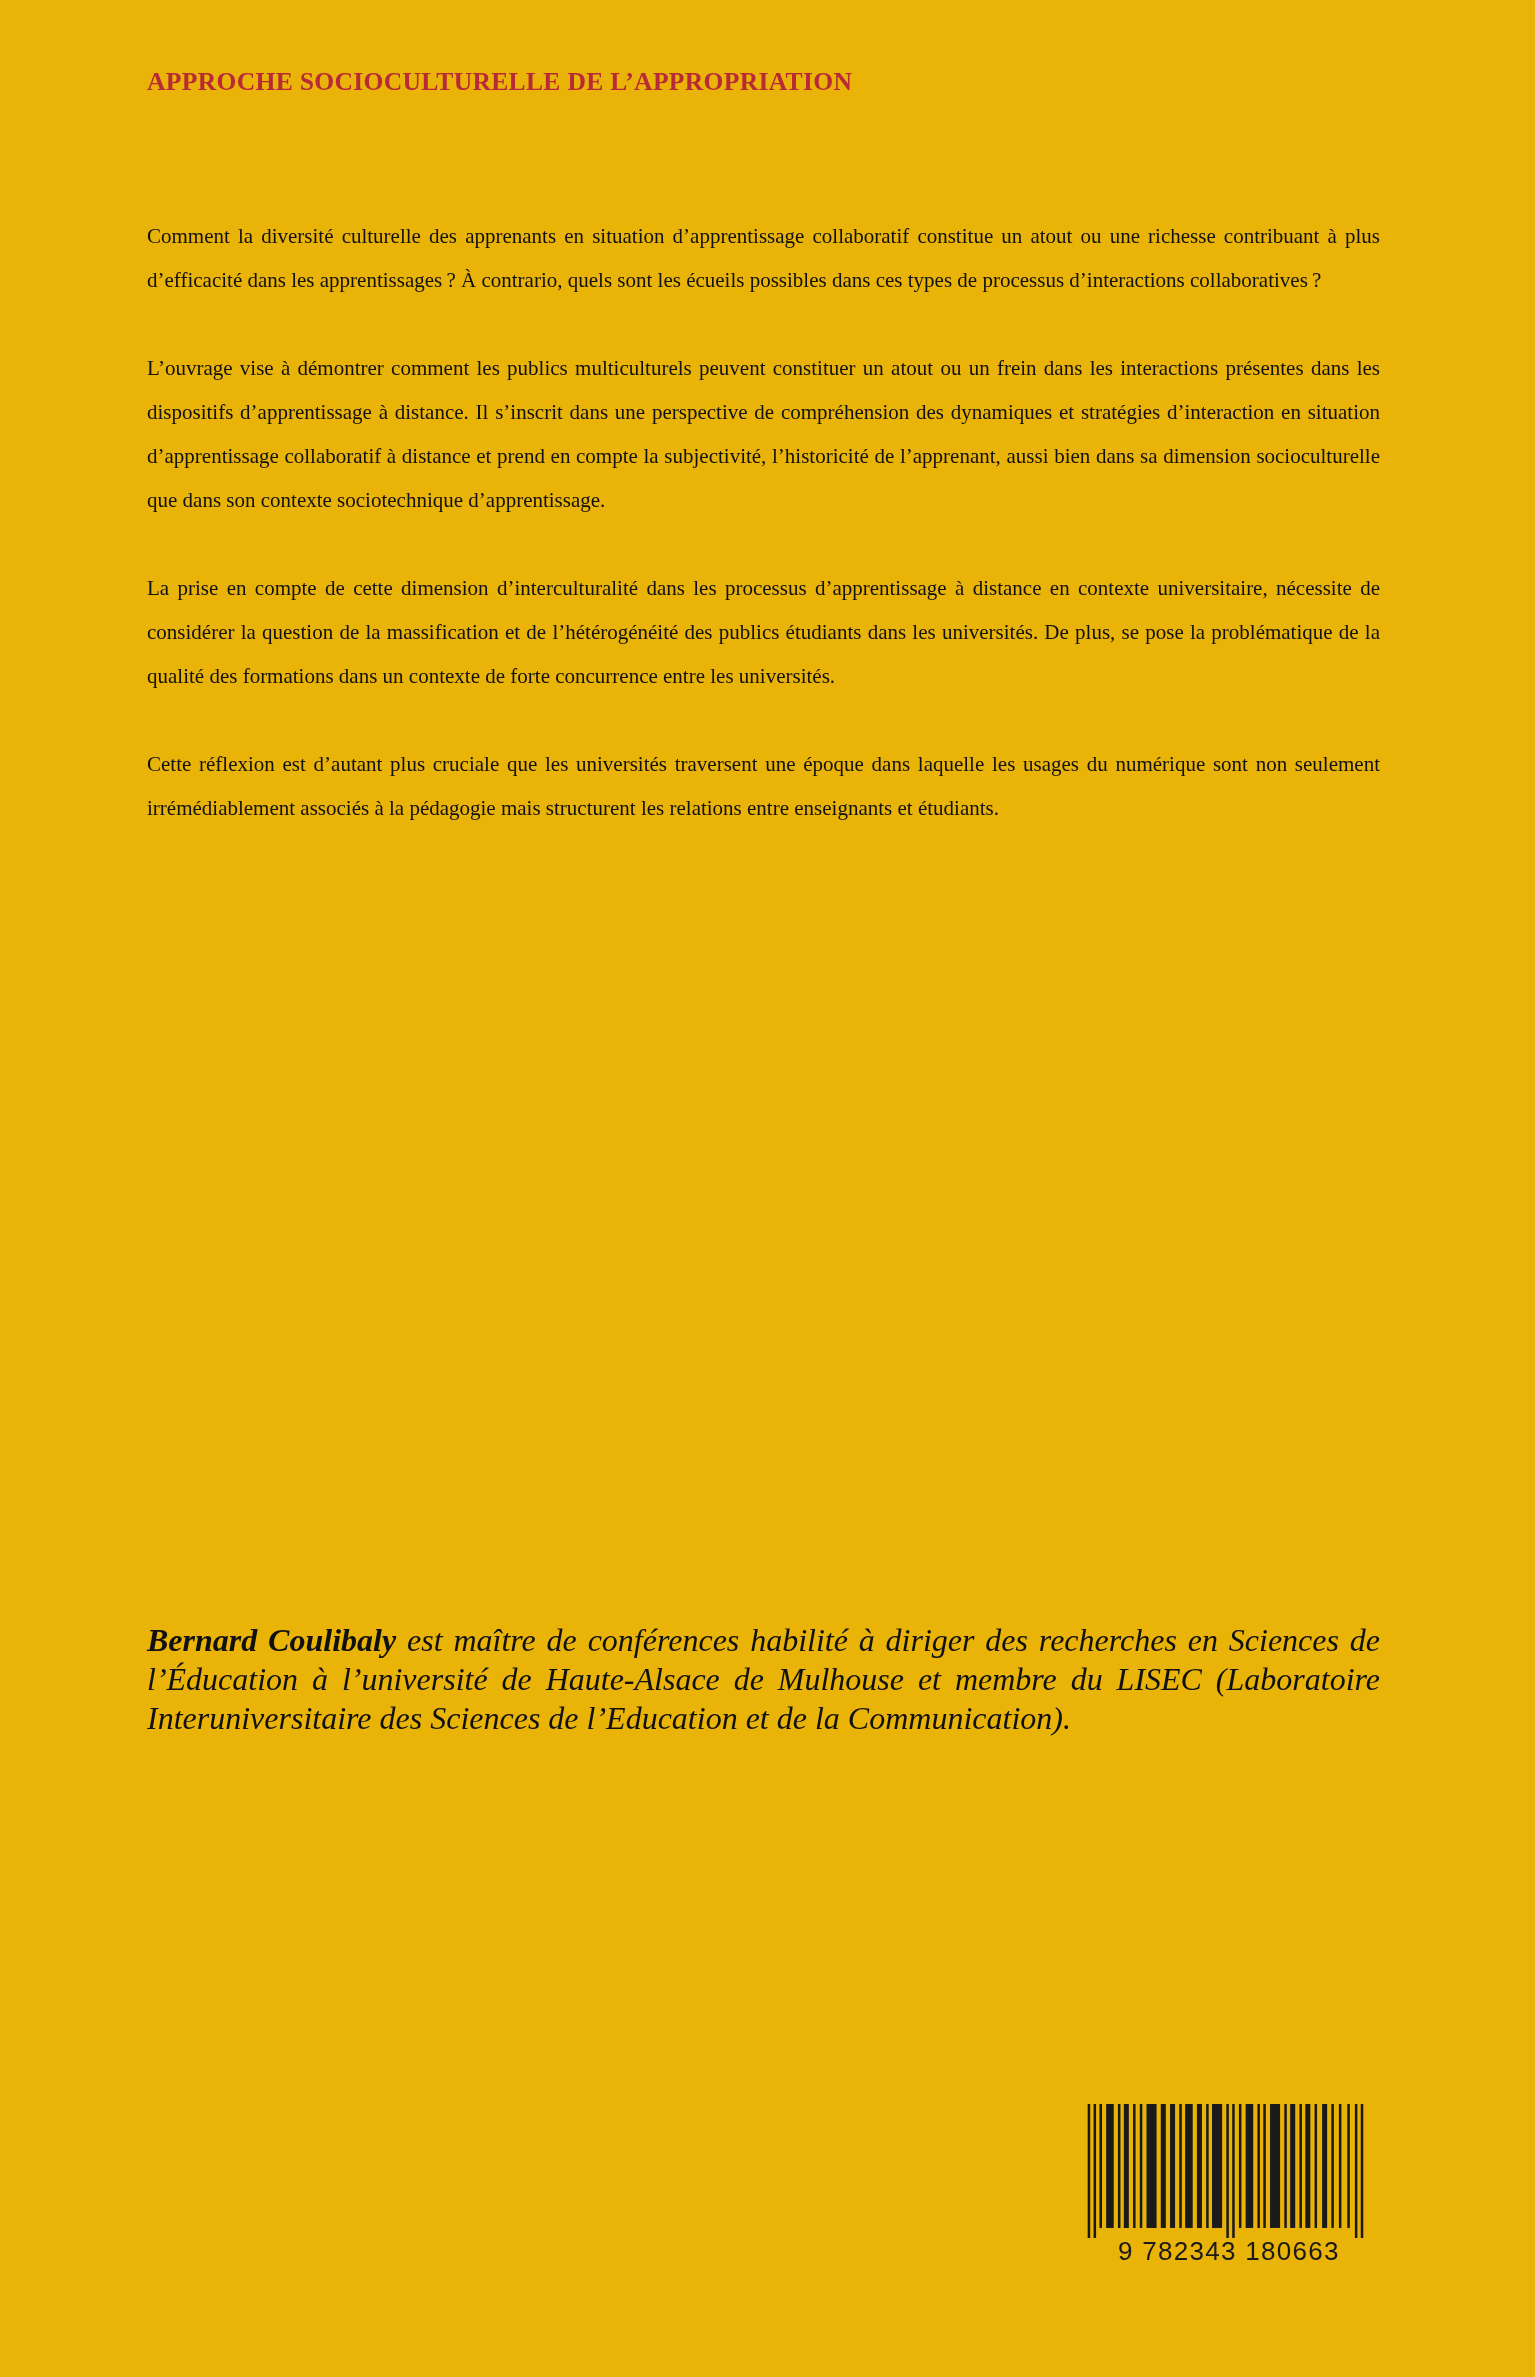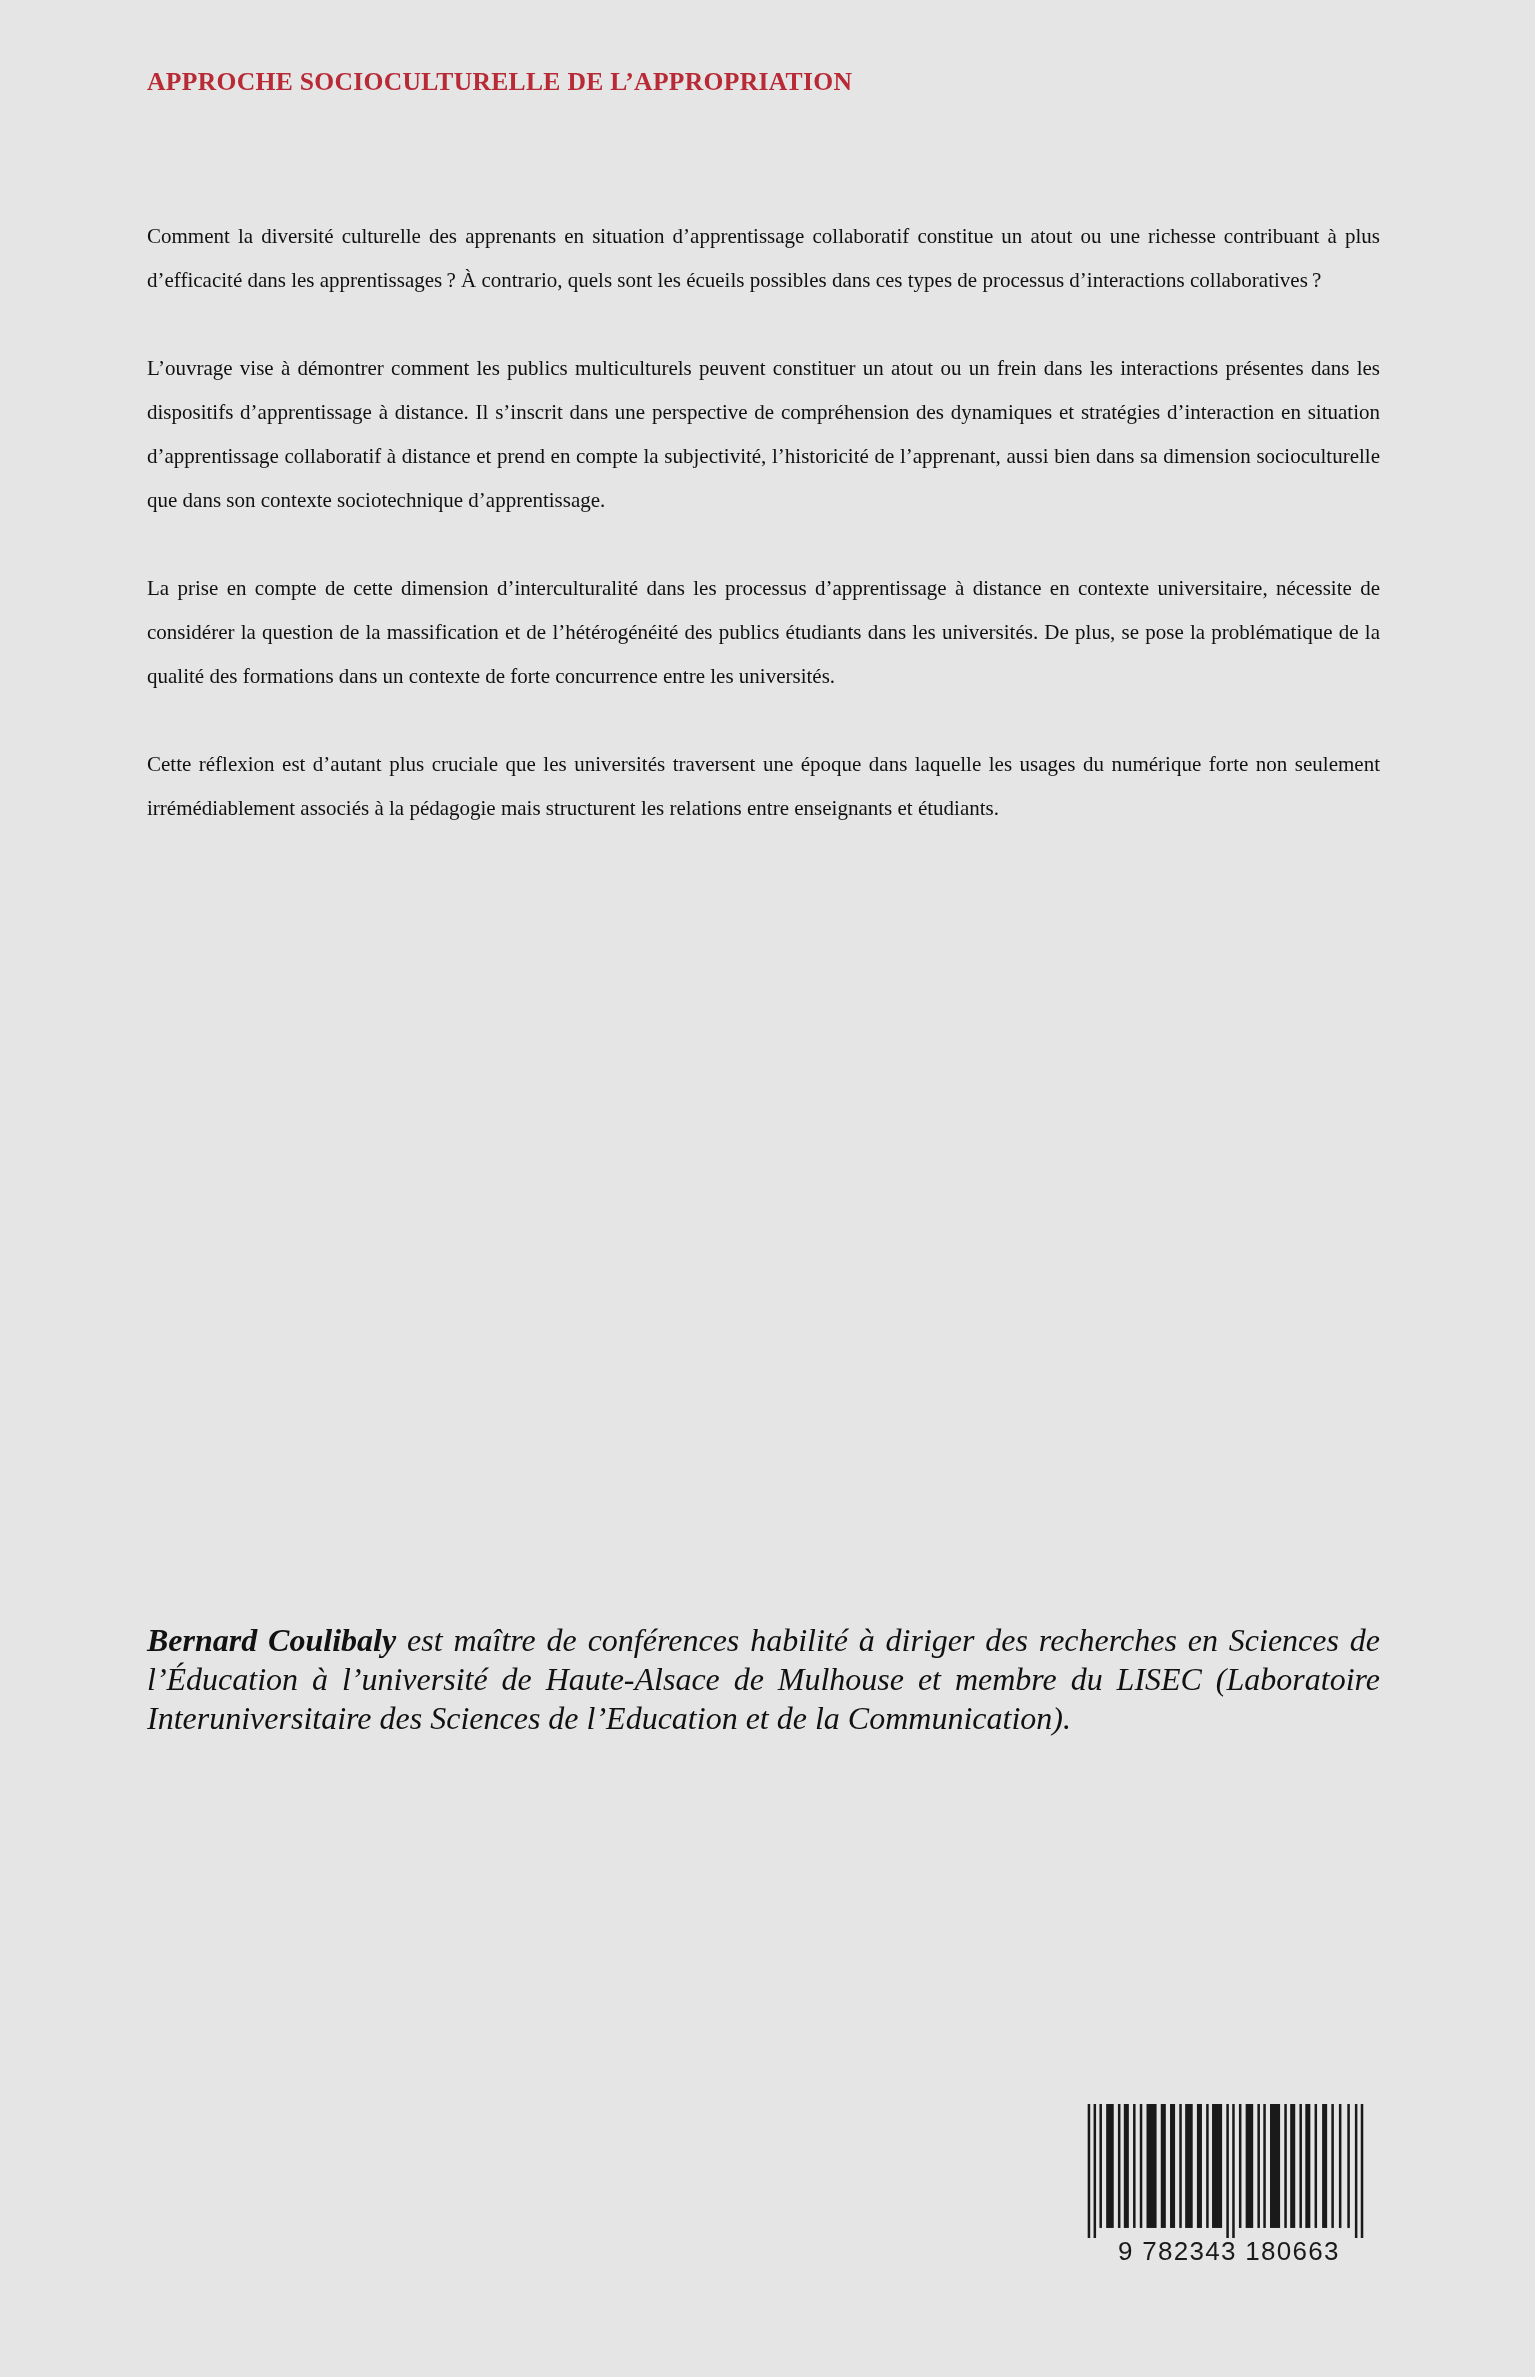--- a/index.html
+++ b/index.html
@@ -12,21 +12,21 @@
     height: 2377px;
     position: relative;
     font-family: "Liberation Serif", "DejaVu Serif", serif;
     color: #000000;
     overflow: hidden;
   }
 
   .page {
     position: absolute;
     inset: 0;
-    background: #e5e5e5;
+    background: #eab308;
   }
 
   
   .title-block {
     position: absolute;
     left: 147px;
     top: 65px;
     width: 1242px;
   }
   .title-line {
@@ -136,21 +136,21 @@
 <div class="page">
 
   <div class="title-block">
     <div class="title-line">APPROCHE SOCIOCULTURELLE DE L’APPROPRIATION</div>
   </div>
 
   <div class="body-block">
     <p class="para">Comment la diversité culturelle des apprenants en situation d’apprentissage collaboratif constitue un atout ou une richesse contribuant à plus d’efficacité dans les apprentissages ? À contrario, quels sont les écueils possibles dans ces types de processus d’interactions collaboratives ?</p>
     <p class="para">L’ouvrage vise à démontrer comment les publics multiculturels peuvent constituer un atout ou un frein dans les interactions présentes dans les dispositifs d’apprentissage à distance. Il s’inscrit dans une perspective de compréhension des dynamiques et stratégies d’interaction en situation d’apprentissage collaboratif à distance et prend en compte la subjectivité, l’historicité de l’apprenant, aussi bien dans sa dimension socioculturelle que dans son contexte sociotechnique d’apprentissage.</p>
     <p class="para">La prise en compte de cette dimension d’interculturalité dans les processus d’apprentissage à distance en contexte universitaire, nécessite de considérer la question de la massification et de l’hétérogénéité des publics étudiants dans les universités. De plus, se pose la problématique de la qualité des formations dans un contexte de forte concurrence entre les universités.</p>
-    <p class="para">Cette réflexion est d’autant plus cruciale que les universités traversent une époque dans laquelle les usages du numérique forte non seulement irrémédiablement associés à la pédagogie mais structurent les relations entre enseignants et étudiants.</p>
+    <p class="para">Cette réflexion est d’autant plus cruciale que les universités traversent une époque dans laquelle les usages du numérique sont non seulement irrémédiablement associés à la pédagogie mais structurent les relations entre enseignants et étudiants.</p>
   </div>
 
   <div class="bio-block">
     <p class="bio"><span class="author-name">Bernard Coulibaly</span><span> est maître de conférences habilité à diriger des recherches en Sciences de l’Éducation à l’université de Haute-Alsace de Mulhouse et membre du LISEC (Laboratoire Interuniversitaire des Sciences de l’Education et de la Communication).</span></p>
   </div>
 
 
   <div class="barcode-wrap">
     <svg class="barcode-bars" viewBox="0 0 338 160" preserveAspectRatio="none" aria-hidden="true">
       <g fill="#1a1a1a">

